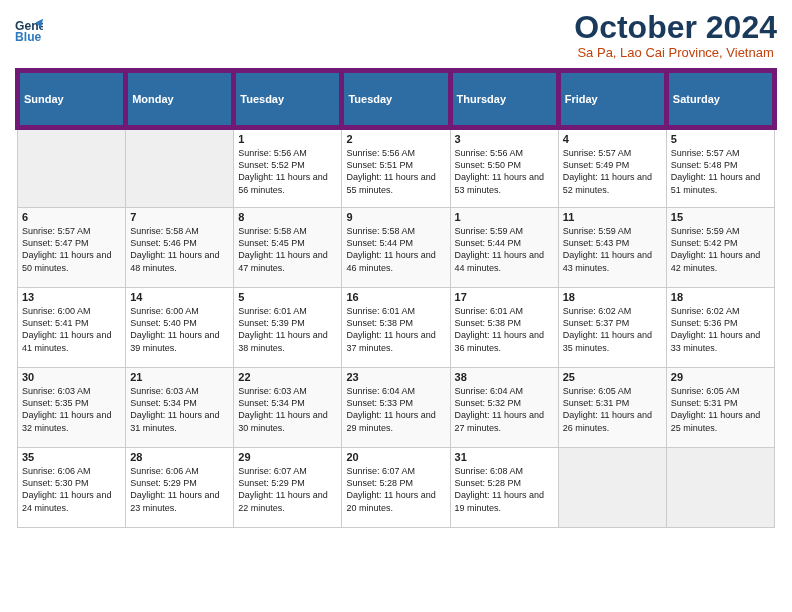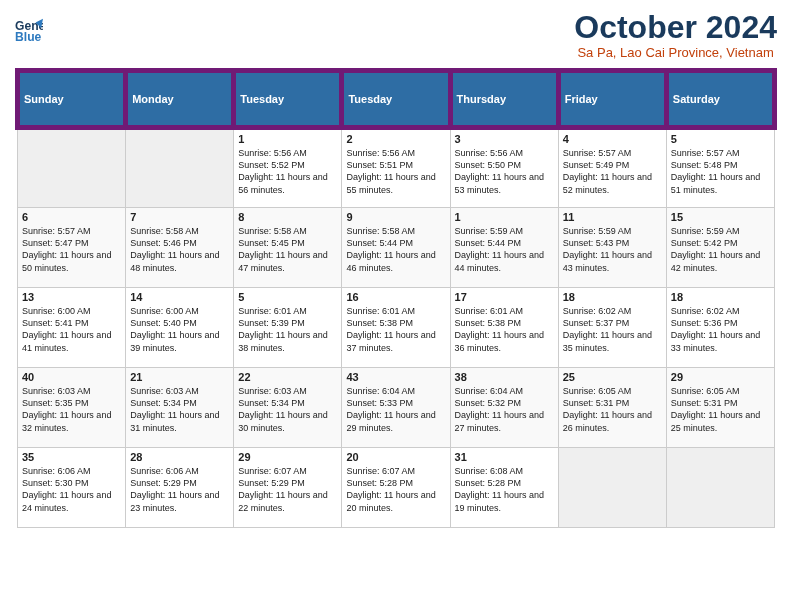--- a/index.html
+++ b/index.html
@@ -197,33 +197,33 @@
             <span class="day-num">18</span>
           <div class="cell-text">Sunrise: 6:02 AM<br>Sunset: 5:37 PM<br>Daylight: 11 hours and 35 minutes.</div>
           </td>
           <td>
             <span class="day-num">18</span>
           <div class="cell-text">Sunrise: 6:02 AM<br>Sunset: 5:36 PM<br>Daylight: 11 hours and 33 minutes.</div>
           </td>
         </tr>
         <tr>
           <td>
-            <span class="day-num">40</span>
+            <span class="day-num">30</span>
           <div class="cell-text">Sunrise: 6:03 AM<br>Sunset: 5:35 PM<br>Daylight: 11 hours and 32 minutes.</div>
           </td>
           <td>
             <span class="day-num">21</span>
           <div class="cell-text">Sunrise: 6:03 AM<br>Sunset: 5:34 PM<br>Daylight: 11 hours and 31 minutes.</div>
           </td>
           <td>
             <span class="day-num">22</span>
           <div class="cell-text">Sunrise: 6:03 AM<br>Sunset: 5:34 PM<br>Daylight: 11 hours and 30 minutes.</div>
           </td>
           <td>
-            <span class="day-num">43</span>
+            <span class="day-num">23</span>
           <div class="cell-text">Sunrise: 6:04 AM<br>Sunset: 5:33 PM<br>Daylight: 11 hours and 29 minutes.</div>
           </td>
           <td>
             <span class="day-num">38</span>
           <div class="cell-text">Sunrise: 6:04 AM<br>Sunset: 5:32 PM<br>Daylight: 11 hours and 27 minutes.</div>
           </td>
           <td>
             <span class="day-num">25</span>
           <div class="cell-text">Sunrise: 6:05 AM<br>Sunset: 5:31 PM<br>Daylight: 11 hours and 26 minutes.</div>
           </td>

